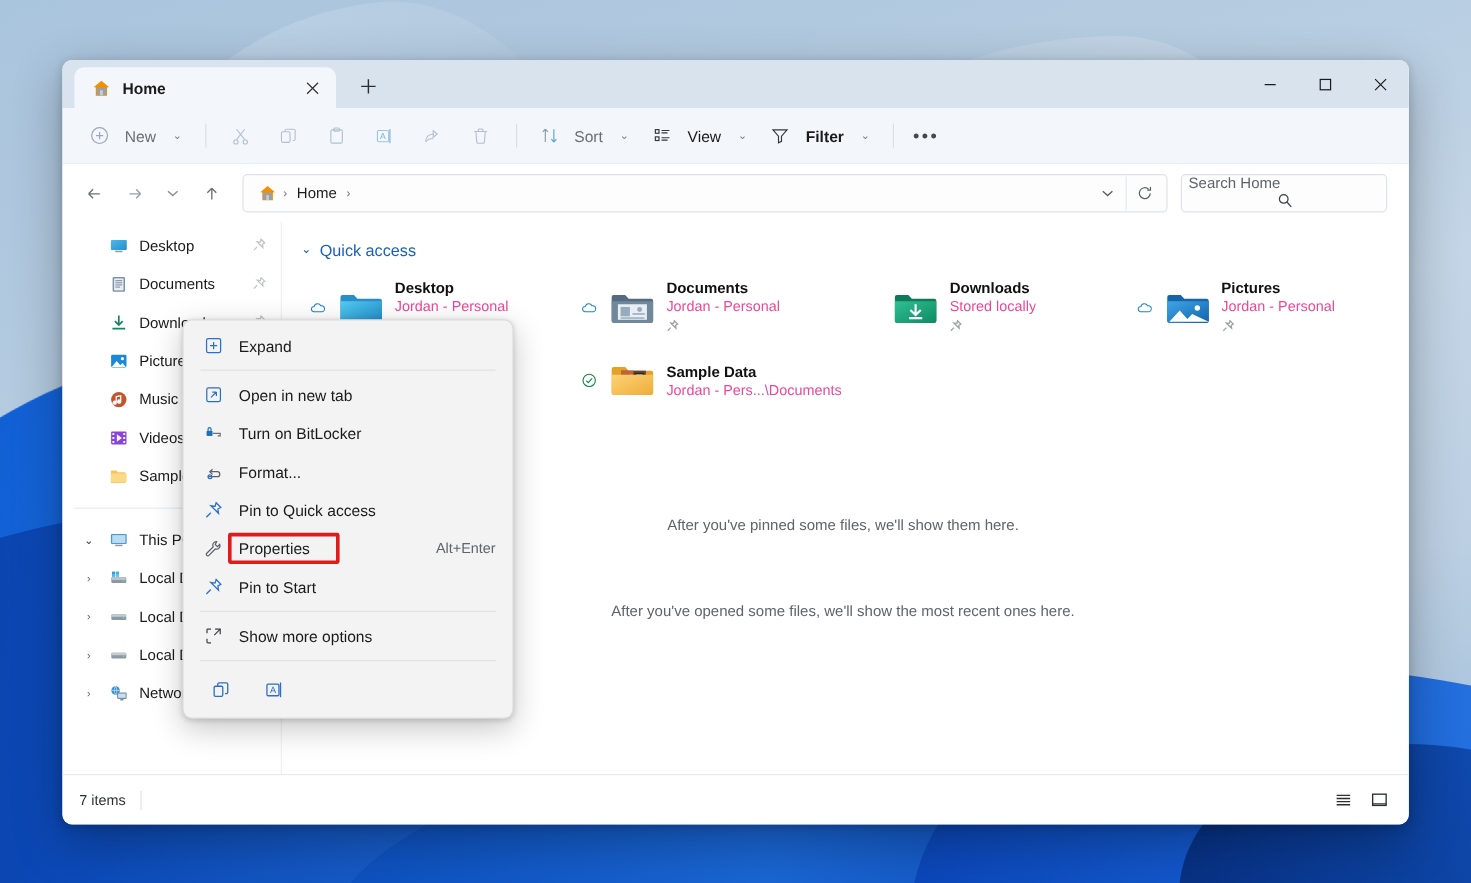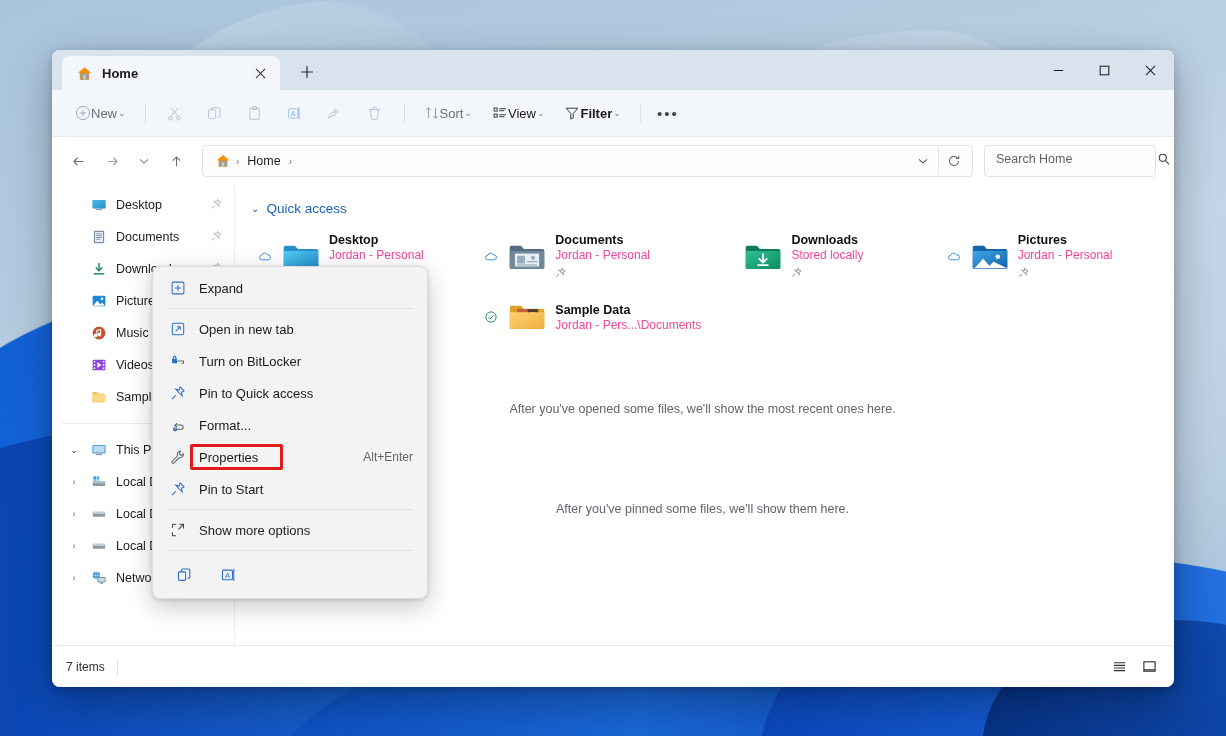--- a/index.html
+++ b/index.html
@@ -143,21 +143,21 @@
     align-items: center;
     padding: 0 14px;
     gap: 2px;
     flex: 0 0 auto;
     border-bottom: 1px solid #e6ebf1;
   }
   .tb-btn {
     height: 32px;
     display: flex;
     align-items: center;
-    gap: 0;
+    gap: 13px;
     padding: 0 9px;
     border-radius: 4px;
     font-size: 13px;
     color: #5d6269;
     white-space: nowrap;
   }
   .tb-btn.icononly { padding: 0; width: 38px; justify-content: center; }
   .tb-label { font-size: 13px; color: #6a6f76; }
   .tb-chev { font-size: 9px; color: #7b8087; margin-left: 1px; }
   .tb-sep {
@@ -217,20 +217,21 @@
   }
   .searchbox {
     width: 172px; height: 32px;
     border: 1px solid #dde3e9;
     border-radius: 4px;
     background: #fdfdfe;
     display: flex;
     align-items: center;
     padding: 0 9px 4px 11px;
     margin-left: 9px;
+    flex-direction: column;
   }
   .searchbox input {
     border: none; outline: none; background: transparent;
     font-size: 12.5px; color: #5e636a; flex: 1;
     font-family: "Liberation Sans", sans-serif;
   }
   .searchbox input::placeholder { color: #5e636a; }
 
   
   .body {
@@ -978,22 +979,22 @@
                   </defs>
                 </svg>
             </span>
             <span class="qa-text">
               <span class="qa-name">Sample Data</span>
               <span class="qa-sub">Jordan - Pers...\Documents</span>
             </span>
           </div>
         </div>
 
+        <div class="empty-msg empty-1">After you've pinned some files, we'll show them here.</div>
         <div class="empty-msg empty-2">After you've opened some files, we'll show the most recent ones here.</div>
-        <div class="empty-msg empty-1">After you've pinned some files, we'll show them here.</div>
       </div>
     </div>
 
     <div class="statusbar">
       <span class="status-text">7 items</span>
       <span class="status-sep"></span>
       <span class="status-right">
         <span class="view-btn">
           <svg width="15" height="15" viewBox="0 0 16 16" fill="none" stroke="#2b2f34" stroke-width="1.2">
               <path d="M2 4h12M2 6.8h12M2 9.6h12M2 12.4h12"></path>
@@ -1040,37 +1041,37 @@
           <rect x="2.4" y="6.6" width="5.6" height="5" rx="1" fill="#1d6fc0" stroke="none"></rect>
           <path d="M3.8 6.6V5.2a1.4 1.4 0 012.8 0v1.4" stroke="#1d6fc0"></path>
           <path d="M8.4 9.1h6.8v2.5h-2.4" stroke="#6b7077"></path>
         </svg>
       </span>
       <span class="mi-lbl">Turn on BitLocker</span>
     </div>
 
     <div class="mi">
       <span class="mi-ic">
-        <svg width="16" height="16" viewBox="0 0 18 18" fill="none" stroke="#2a6fc9" stroke-width="1.2">
-            <path d="M11.4 2.2l4.4 4.4-2.8 1.5.6 4-7.2-7.2 4 .6z"></path>
-            <path d="M6.4 11.6L2.2 15.8"></path>
-          </svg>
-      </span>
-      <span class="mi-lbl">Pin to Quick access</span>
-    </div>
-
-    <div class="mi">
-      <span class="mi-ic">
         <svg width="16" height="16" viewBox="0 0 18 18" fill="none" stroke="#5a6068" stroke-width="1.15">
           <path d="M4 13.8h8.4a2.4 2.4 0 000-4.8H6.2"></path>
             <path d="M8 6.8L5.4 9.2 8 11.6"></path>
             <circle cx="5.6" cy="13.8" r="1.8" stroke="#2a6fc9"></circle>
         </svg>
       </span>
       <span class="mi-lbl">Format...</span>
+    </div>
+
+    <div class="mi">
+      <span class="mi-ic">
+        <svg width="16" height="16" viewBox="0 0 18 18" fill="none" stroke="#2a6fc9" stroke-width="1.2">
+            <path d="M11.4 2.2l4.4 4.4-2.8 1.5.6 4-7.2-7.2 4 .6z"></path>
+            <path d="M6.4 11.6L2.2 15.8"></path>
+          </svg>
+      </span>
+      <span class="mi-lbl">Pin to Quick access</span>
     </div>
 
     <div class="mi">
       <span class="mi-ic">
         <svg width="16" height="16" viewBox="0 0 18 18" fill="none" stroke="#5a6068" stroke-width="1.15">
           <path d="M11.8 2.6a3.4 3.4 0 00-3.2 5L2.6 13.6a1.4 1.4 0 102 2l6-6a3.4 3.4 0 004.2-4.4l-2.2 2.2-2-2z"></path>
         </svg>
       </span>
       <span class="mi-lbl">Properties</span>
       <span class="mi-acc">Alt+Enter</span>

